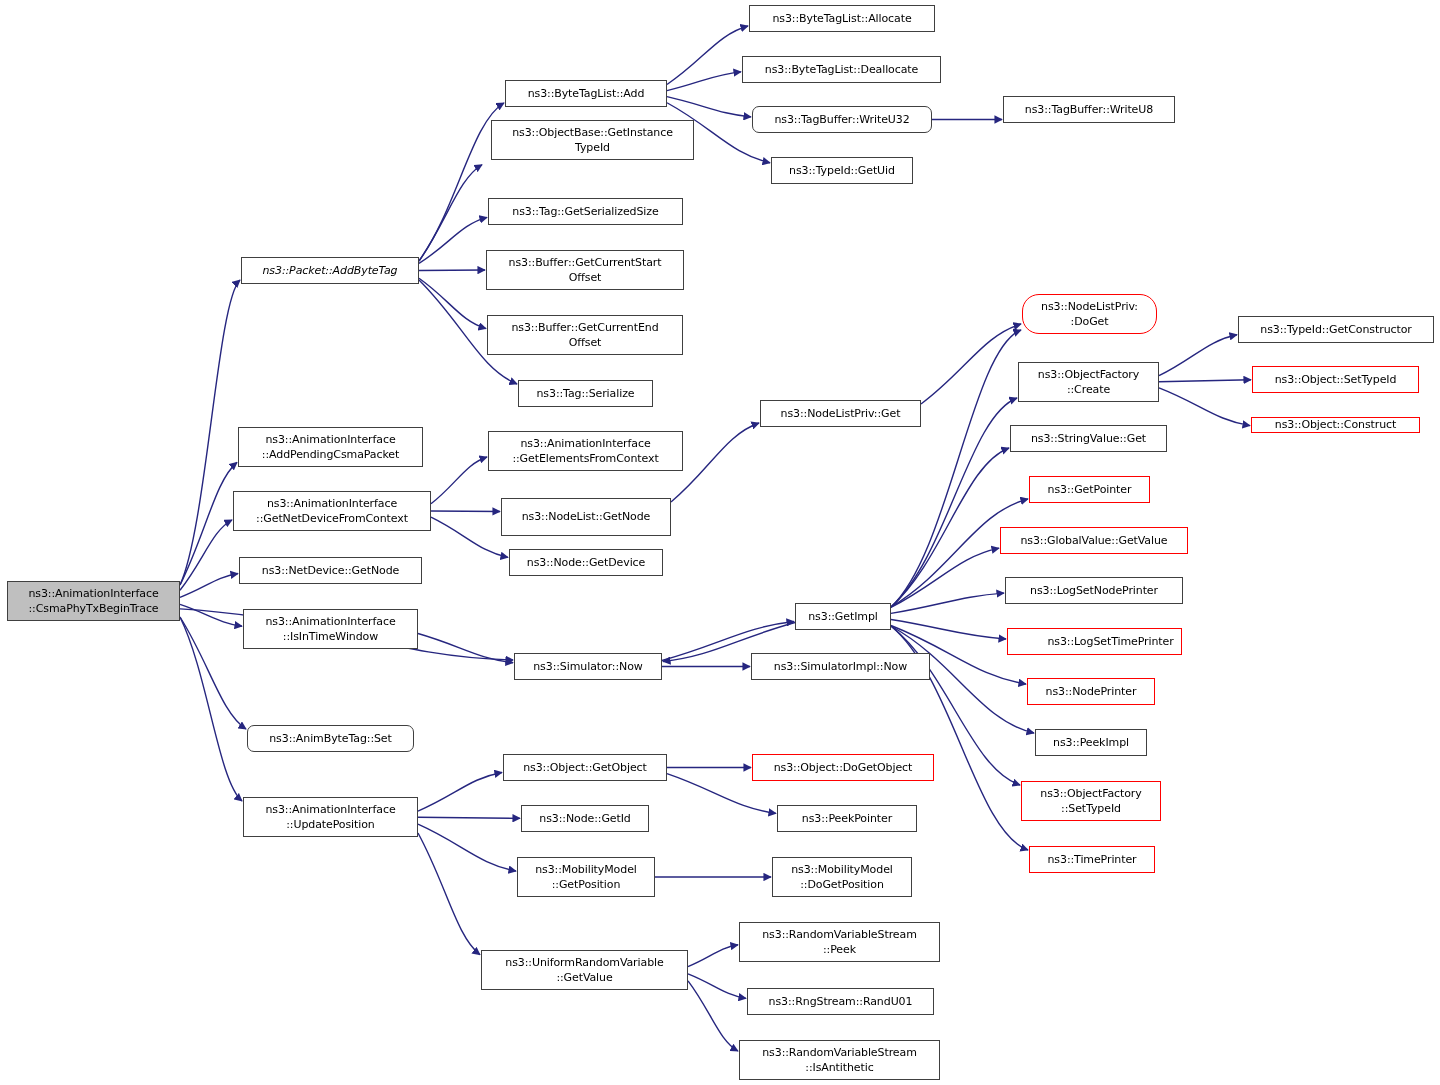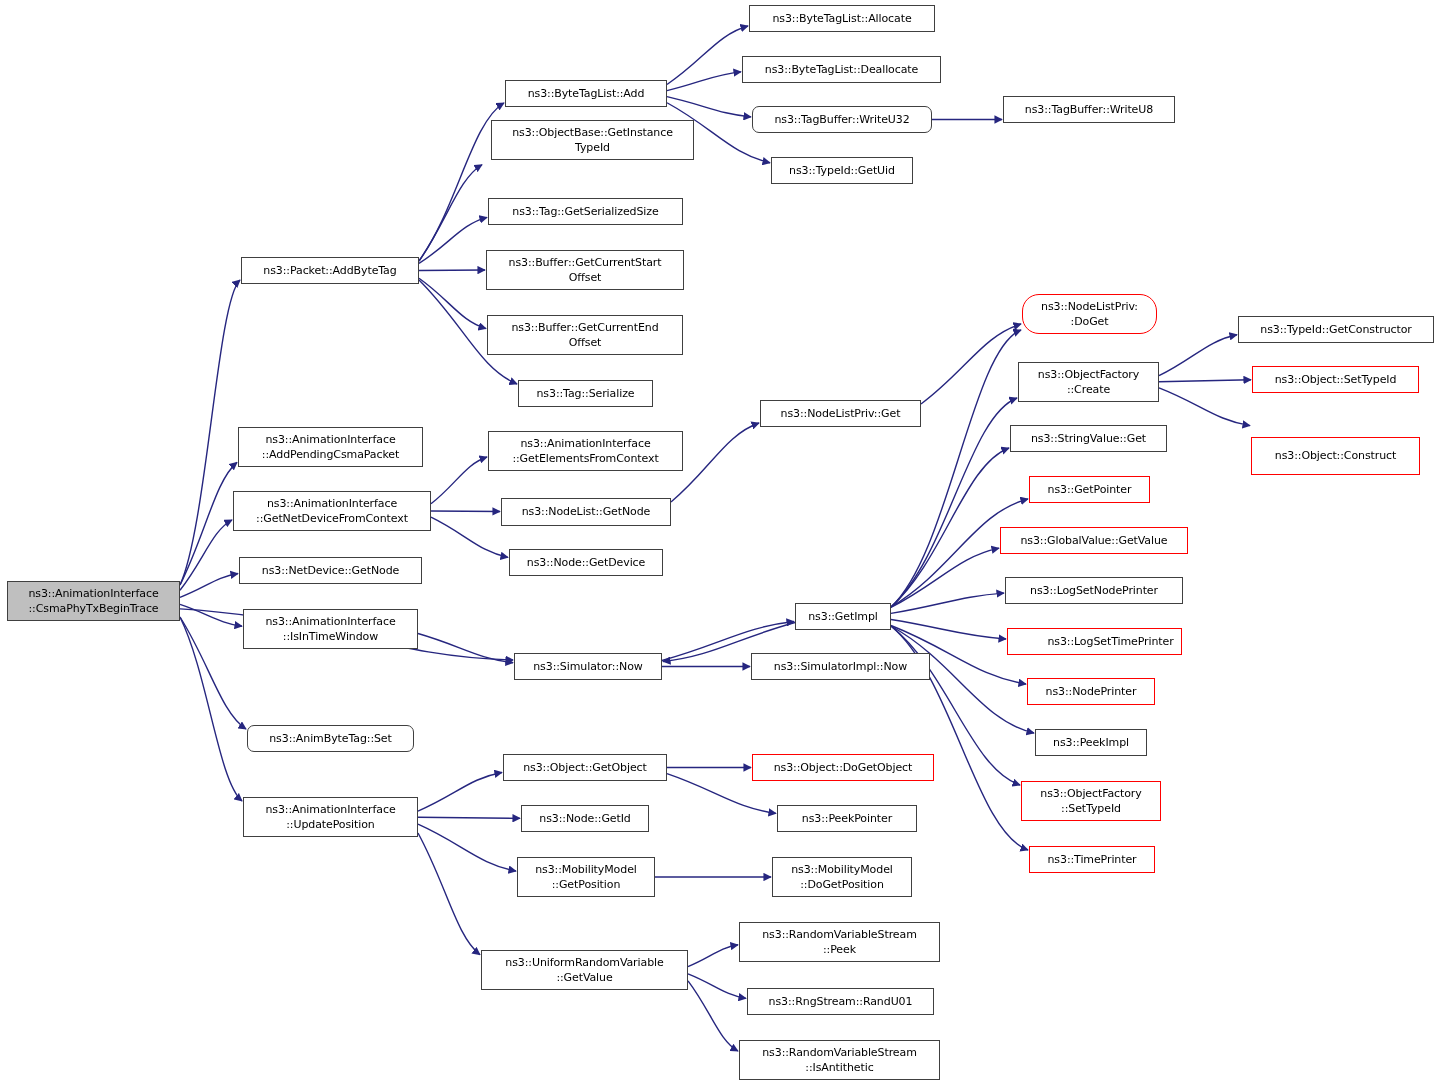--- a/index.html
+++ b/index.html
@@ -108,21 +108,21 @@
         <path d="M 667 773.62 C 716.05 790.3276, 734.58 807.55234, 776 813.4" marker-end="url(#arrow)"></path>
         <path d="M 655 877 L 771 877" marker-end="url(#arrow)"></path>
         <path d="M 688 966.64 C 710.5 957.4671999999999, 719 948.0104799999999, 738 944.8" marker-end="url(#arrow)"></path>
         <path d="M 688 973.78 C 714.1 984.0994, 723.96 994.73821, 746 998.35" marker-end="url(#arrow)"></path>
         <path d="M 688 980.8 C 710.5 1010.284, 719 1040.6806, 738 1051" marker-end="url(#arrow)"></path>
       </g>
   </svg>
   <div id="node-layer">
       <div class="node root" style="left: 7px; top: 581px; width: 173px; height: 40px;">ns3::AnimationInterface
 ::CsmaPhyTxBeginTrace</div>
-      <div class="node" style="left: 241px; top: 257px; width: 178px; height: 27px;">ns3::Packet::AddByteTag</div>
+      <div class="node" style="left: 241px; top: 257px; width: 178px; height: 27px; font-style: italic;">ns3::Packet::AddByteTag</div>
       <div class="node" style="left: 505px; top: 80px; width: 162px; height: 27px;">ns3::ByteTagList::Add</div>
       <div class="node" style="left: 749px; top: 5px; width: 186px; height: 27px;">ns3::ByteTagList::Allocate</div>
       <div class="node" style="left: 742px; top: 56px; width: 199px; height: 27px;">ns3::ByteTagList::Deallocate</div>
       <div class="node" style="left: 752px; top: 106px; width: 180px; height: 27px; border-radius: 7px;">ns3::TagBuffer::WriteU32</div>
       <div class="node" style="left: 1003px; top: 96px; width: 172px; height: 27px;">ns3::TagBuffer::WriteU8</div>
       <div class="node" style="left: 771px; top: 157px; width: 142px; height: 27px;">ns3::TypeId::GetUid</div>
       <div class="node" style="left: 483px; top: 120px; width: 203px; height: 40px; margin-left: 8px;">ns3::ObjectBase::GetInstance
 TypeId</div>
       <div class="node" style="left: 488px; top: 198px; width: 195px; height: 27px;">ns3::Tag::GetSerializedSize</div>
       <div class="node" style="left: 486px; top: 250px; width: 198px; height: 40px;">ns3::Buffer::GetCurrentStart
@@ -135,32 +135,32 @@
       <div class="node" style="left: 233px; top: 491px; width: 198px; height: 40px;">ns3::AnimationInterface
 ::GetNetDeviceFromContext</div>
       <div class="node" style="left: 239px; top: 557px; width: 183px; height: 27px;">ns3::NetDevice::GetNode</div>
       <div class="node" style="left: 243px; top: 609px; width: 175px; height: 40px;">ns3::AnimationInterface
 ::IsInTimeWindow</div>
       <div class="node" style="left: 247px; top: 725px; width: 167px; height: 27px; border-radius: 7px;">ns3::AnimByteTag::Set</div>
       <div class="node" style="left: 243px; top: 797px; width: 175px; height: 40px;">ns3::AnimationInterface
 ::UpdatePosition</div>
       <div class="node" style="left: 488px; top: 431px; width: 195px; height: 40px;">ns3::AnimationInterface
 ::GetElementsFromContext</div>
-      <div class="node" style="left: 501px; top: 498px; width: 170px; height: 28px; text-align: center;">ns3::NodeList::GetNode</div>
+      <div class="node" style="left: 501px; top: 498px; width: 170px; height: 38px; text-align: center;">ns3::NodeList::GetNode</div>
       <div class="node" style="left: 509px; top: 549px; width: 154px; height: 27px;">ns3::Node::GetDevice</div>
       <div class="node" style="left: 514px; top: 653px; width: 148px; height: 27px;">ns3::Simulator::Now</div>
       <div class="node" style="left: 751px; top: 653px; width: 179px; height: 27px;">ns3::SimulatorImpl::Now</div>
       <div class="node" style="left: 760px; top: 400px; width: 161px; height: 27px;">ns3::NodeListPriv::Get</div>
       <div class="node red" style="left: 1022px; top: 294px; width: 135px; height: 40px; border-radius: 17px;">ns3::NodeListPriv:
 :DoGet</div>
       <div class="node" style="left: 1018px; top: 362px; width: 141px; height: 40px;">ns3::ObjectFactory
 ::Create</div>
       <div class="node" style="left: 1238px; top: 316px; width: 196px; height: 27px;">ns3::TypeId::GetConstructor</div>
       <div class="node red" style="left: 1252px; top: 366px; width: 167px; height: 27px;">ns3::Object::SetTypeId</div>
-      <div class="node red" style="left: 1251px; top: 417px; width: 169px; height: 38px; margin-top: 20px;">ns3::Object::Construct</div>
+      <div class="node red" style="left: 1251px; top: 417px; width: 169px; height: 16px;">ns3::Object::Construct</div>
       <div class="node" style="left: 795px; top: 603px; width: 96px; height: 27px;">ns3::GetImpl</div>
       <div class="node" style="left: 1010px; top: 425px; width: 157px; height: 27px;">ns3::StringValue::Get</div>
       <div class="node red" style="left: 1029px; top: 476px; width: 121px; height: 27px;">ns3::GetPointer</div>
       <div class="node red" style="left: 1000px; top: 527px; width: 188px; height: 27px;">ns3::GlobalValue::GetValue</div>
       <div class="node" style="left: 1005px; top: 577px; width: 178px; height: 27px;">ns3::LogSetNodePrinter</div>
       <div class="node red" style="left: 1007px; top: 628px; width: 175px; height: 27px; padding-left: 35px;">ns3::LogSetTimePrinter</div>
       <div class="node red" style="left: 1027px; top: 678px; width: 128px; height: 27px;">ns3::NodePrinter</div>
       <div class="node" style="left: 1035px; top: 729px; width: 112px; height: 27px;">ns3::PeekImpl</div>
       <div class="node red" style="left: 1021px; top: 781px; width: 140px; height: 40px;">ns3::ObjectFactory
 ::SetTypeId</div>

